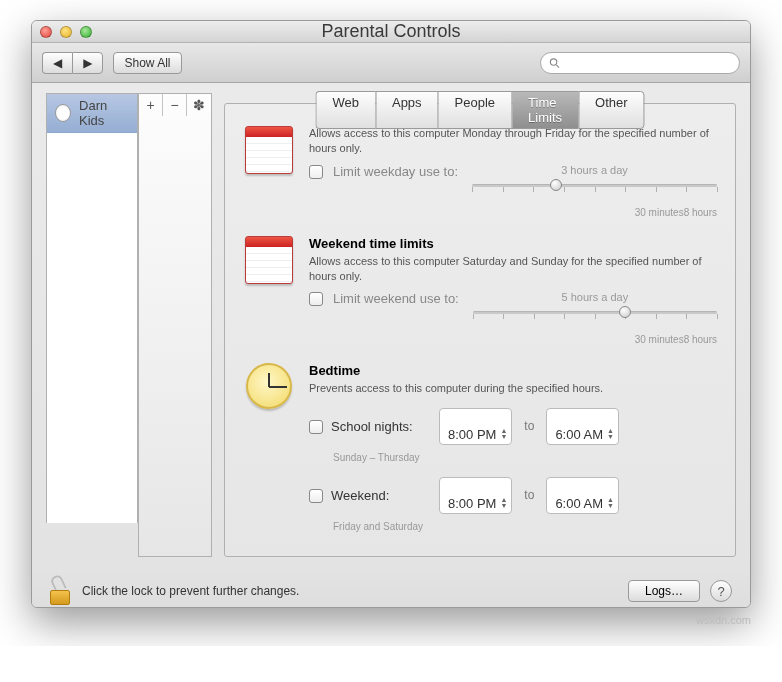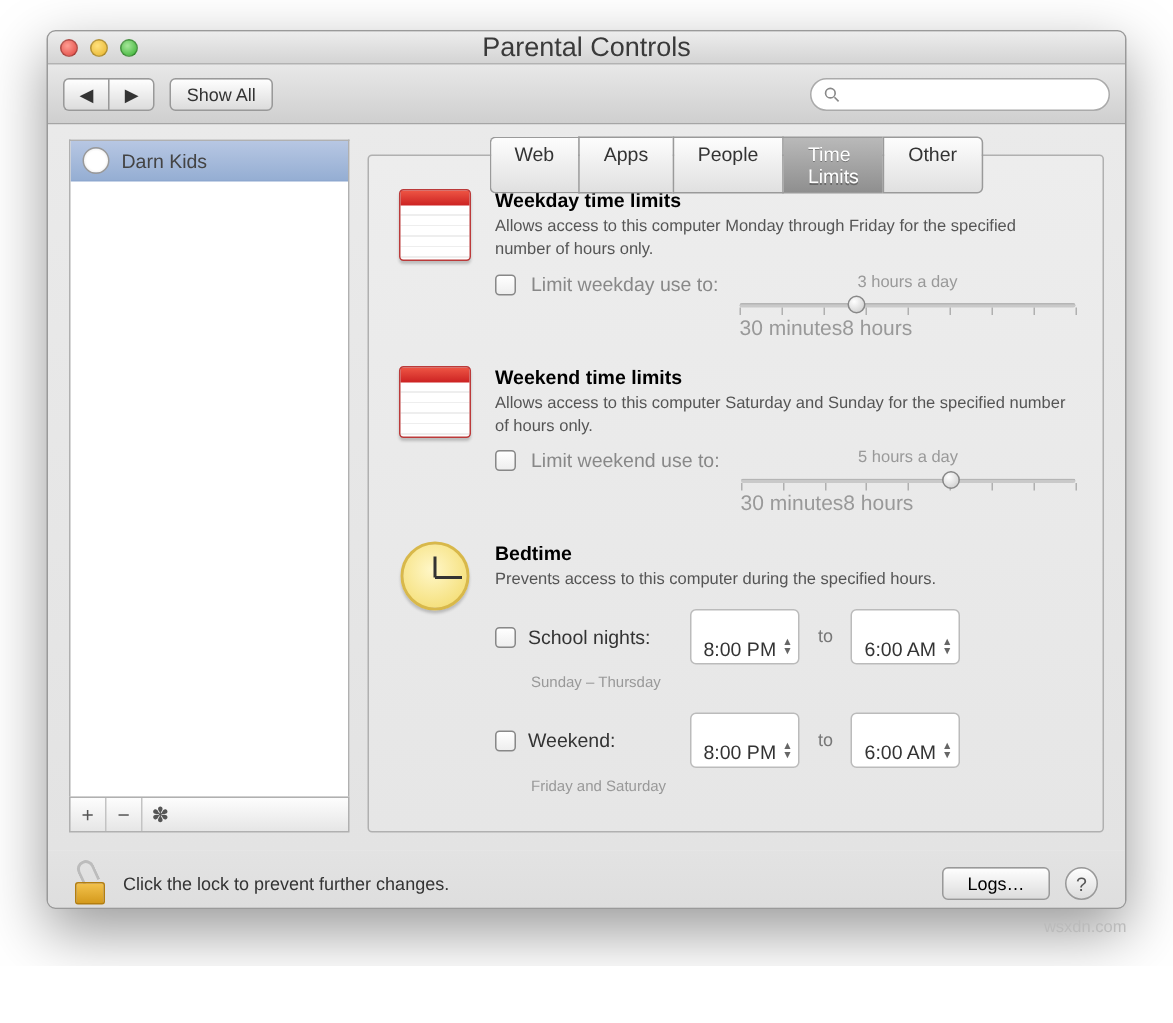--- a/index.html
+++ b/index.html
@@ -56,22 +56,22 @@
     margin-left:auto; height:22px; width:200px;
     border:1px solid #aaa; border-radius:11px;
     background:#fff; display:flex; align-items:center; padding:0 8px;
     color:#888;
   }
   .search svg { margin-right:4px; }
   .search input { border:none; outline:none; width:100%; font-size:12px; }
 
   .content { display:flex; background:linear-gradient(#eaeaea,#e3e3e3); padding: 10px 14px 12px 14px; gap:12px; }
   .sidebar {
-    width: 187px;
-    display:flex; flex-direction:column;
+    width: 166px;
+    display:flex; flex-direction:row;
   }
   .userlist {
     flex:1; background:#fff; border:1px solid #b0b0b0; border-bottom:none;
     height: 430px; overflow:auto;
   }
   .userrow {
     display:flex; align-items:center; gap:8px;
     padding:4px 8px; font-size:13px;
     background: linear-gradient(#b7c7e3, #95aed3);
     color:#444; border-bottom:1px solid #8ea8cf;
@@ -128,21 +128,21 @@
   .cblabel { font-size:13px; color:#888; }
   .slidewrap { flex:1; display:flex; flex-direction:column; margin-left:4px; }
   .slidelabel { font-size:11px; color:#999; text-align:center; margin-bottom:2px;}
   .slider {
     position:relative; height:14px;
   }
   .track { position:absolute; top:6px; left:0; right:0; height:3px; background:#c9c9c9; border-radius:2px; border-top:1px solid #b5b5b5;}
   .ticks { position:absolute; top:9px; left:0; right:0; height:5px; }
   .ticks span { position:absolute; width:1px; height:5px; background:#b0b0b0; }
   .knob { position:absolute; top:1px; width:12px;height:12px;border-radius:50%;background:radial-gradient(circle at 35% 30%,#fff,#c9c9c9);border:0.5px solid #888;}
-  .sliderscale { display:flex; justify-content:flex-start; font-size:14px; color:#999; margin-top:0;}
+  .sliderscale { display:flex; justify-content:flex-end; font-size:10px; color:#999; margin-top:15px;}
 
   .bedrow { display:flex; align-items:center; gap:8px; margin-bottom:4px; }
   .bedrow .cblabel { color:#333; width:100px; display:inline-block;}
   .subnote { font-size:10px; color:#999; margin-left:24px; margin-bottom:10px;}
   .timebox {
     display:inline-flex; align-items:center; background:#fff;
     border:1px solid #bbb; border-radius:4px; padding:18px 4px 2px 8px;
     font-size:13px; color:#333; gap:4px;
   }
   .stepper { display:flex;flex-direction:column; }
@@ -249,21 +249,20 @@
         <div class="tab">Other</div>
       </div>
 
       <div class="panel">
 
         <div class="section">
           <div class="secicon">
               <div class="cal-icon"></div>
             </div>
           <div class="secbody">
-            <div class="sectitle">Weekday time limits</div>
             <div class="secdesc">Allows access to this computer Monday through Friday for the specified number of hours only.</div>
             <div class="controlrow">
               <div class="checkbox"></div>
               <span class="cblabel">Limit weekday use to:</span>
               <div class="slidewrap">
                 <div class="slidelabel">3 hours a day</div>
                 <div class="slider">
                   <div class="track"></div>
                   <div class="ticks">
                       <span style="left:0%"></span>

